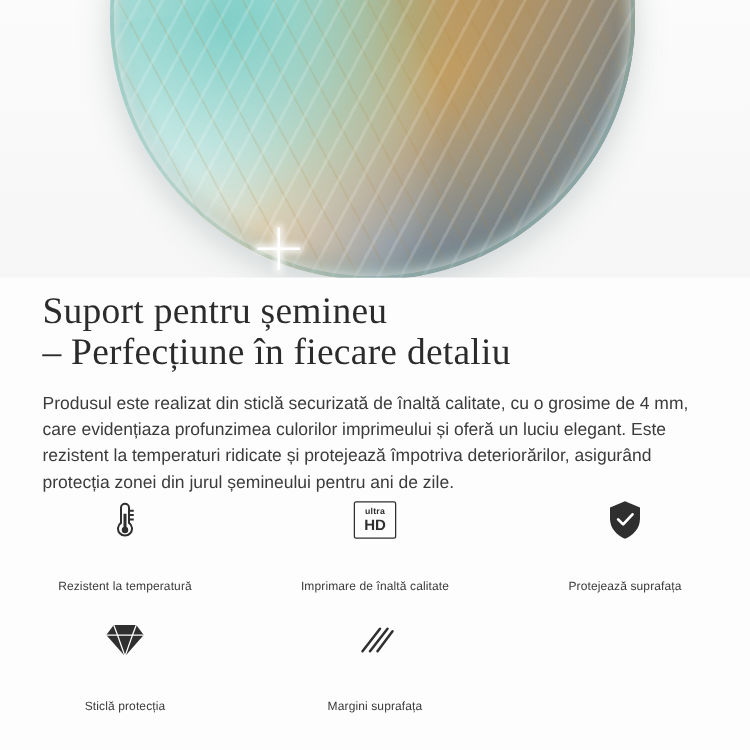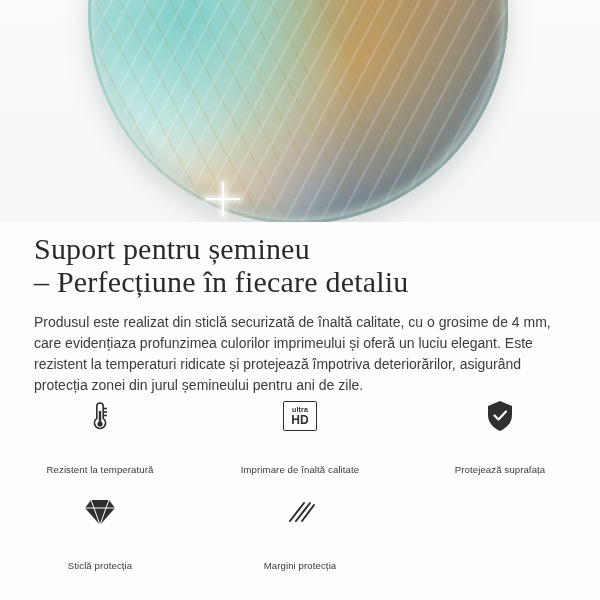--- a/index.html
+++ b/index.html
@@ -224,18 +224,18 @@
     </div>
 
     <div class="feature">
       <div class="ico">
         <svg width="32" height="30" viewBox="0 0 32 30" stroke="#2f2f2f" stroke-width="2" stroke-linecap="round">
           <line x1="6" y1="24" x2="20" y2="6"></line>
           <line x1="12" y1="24" x2="26" y2="6"></line>
           <line x1="18" y1="24" x2="30" y2="8"></line>
         </svg>
       </div>
-      <div class="cap">Margini protecția</div>
+      <div class="cap">Margini suprafața</div>
     </div>
 
 
   </div>
 </div>
 
 </body></html>

